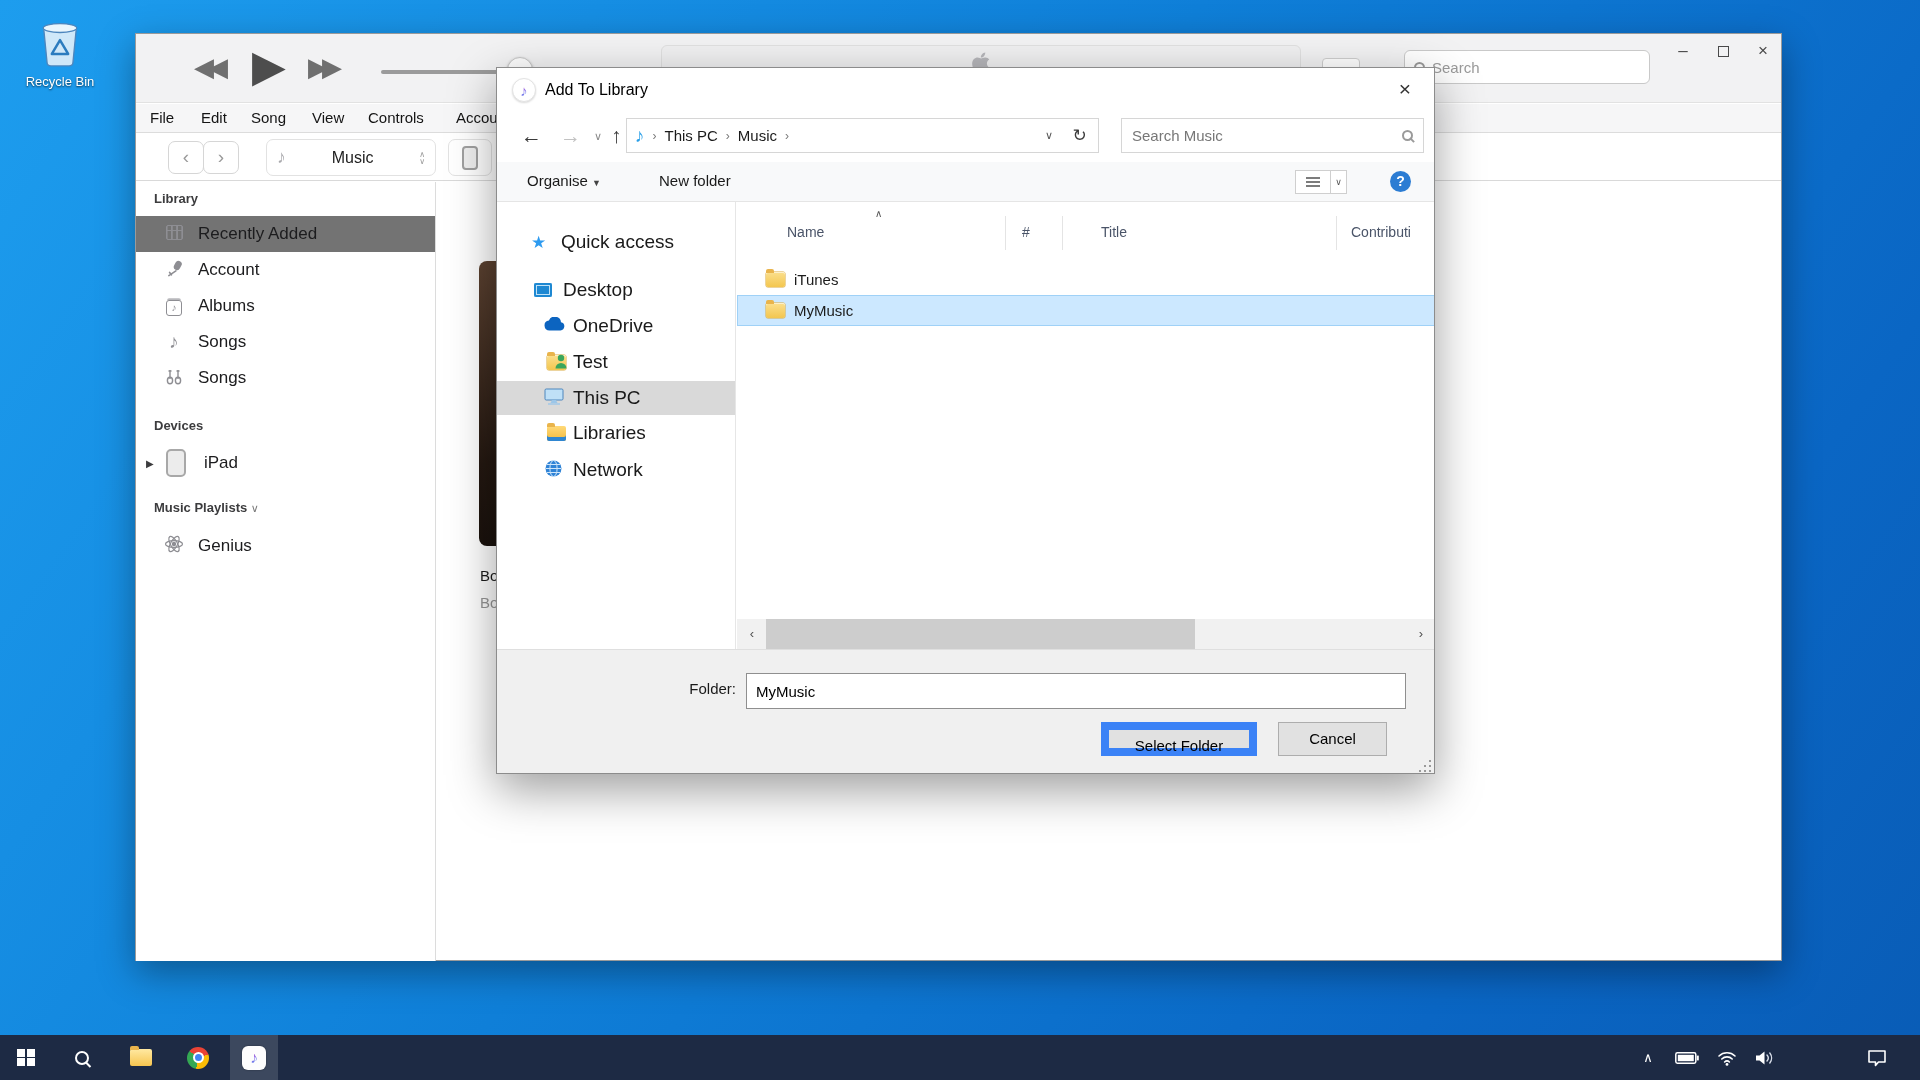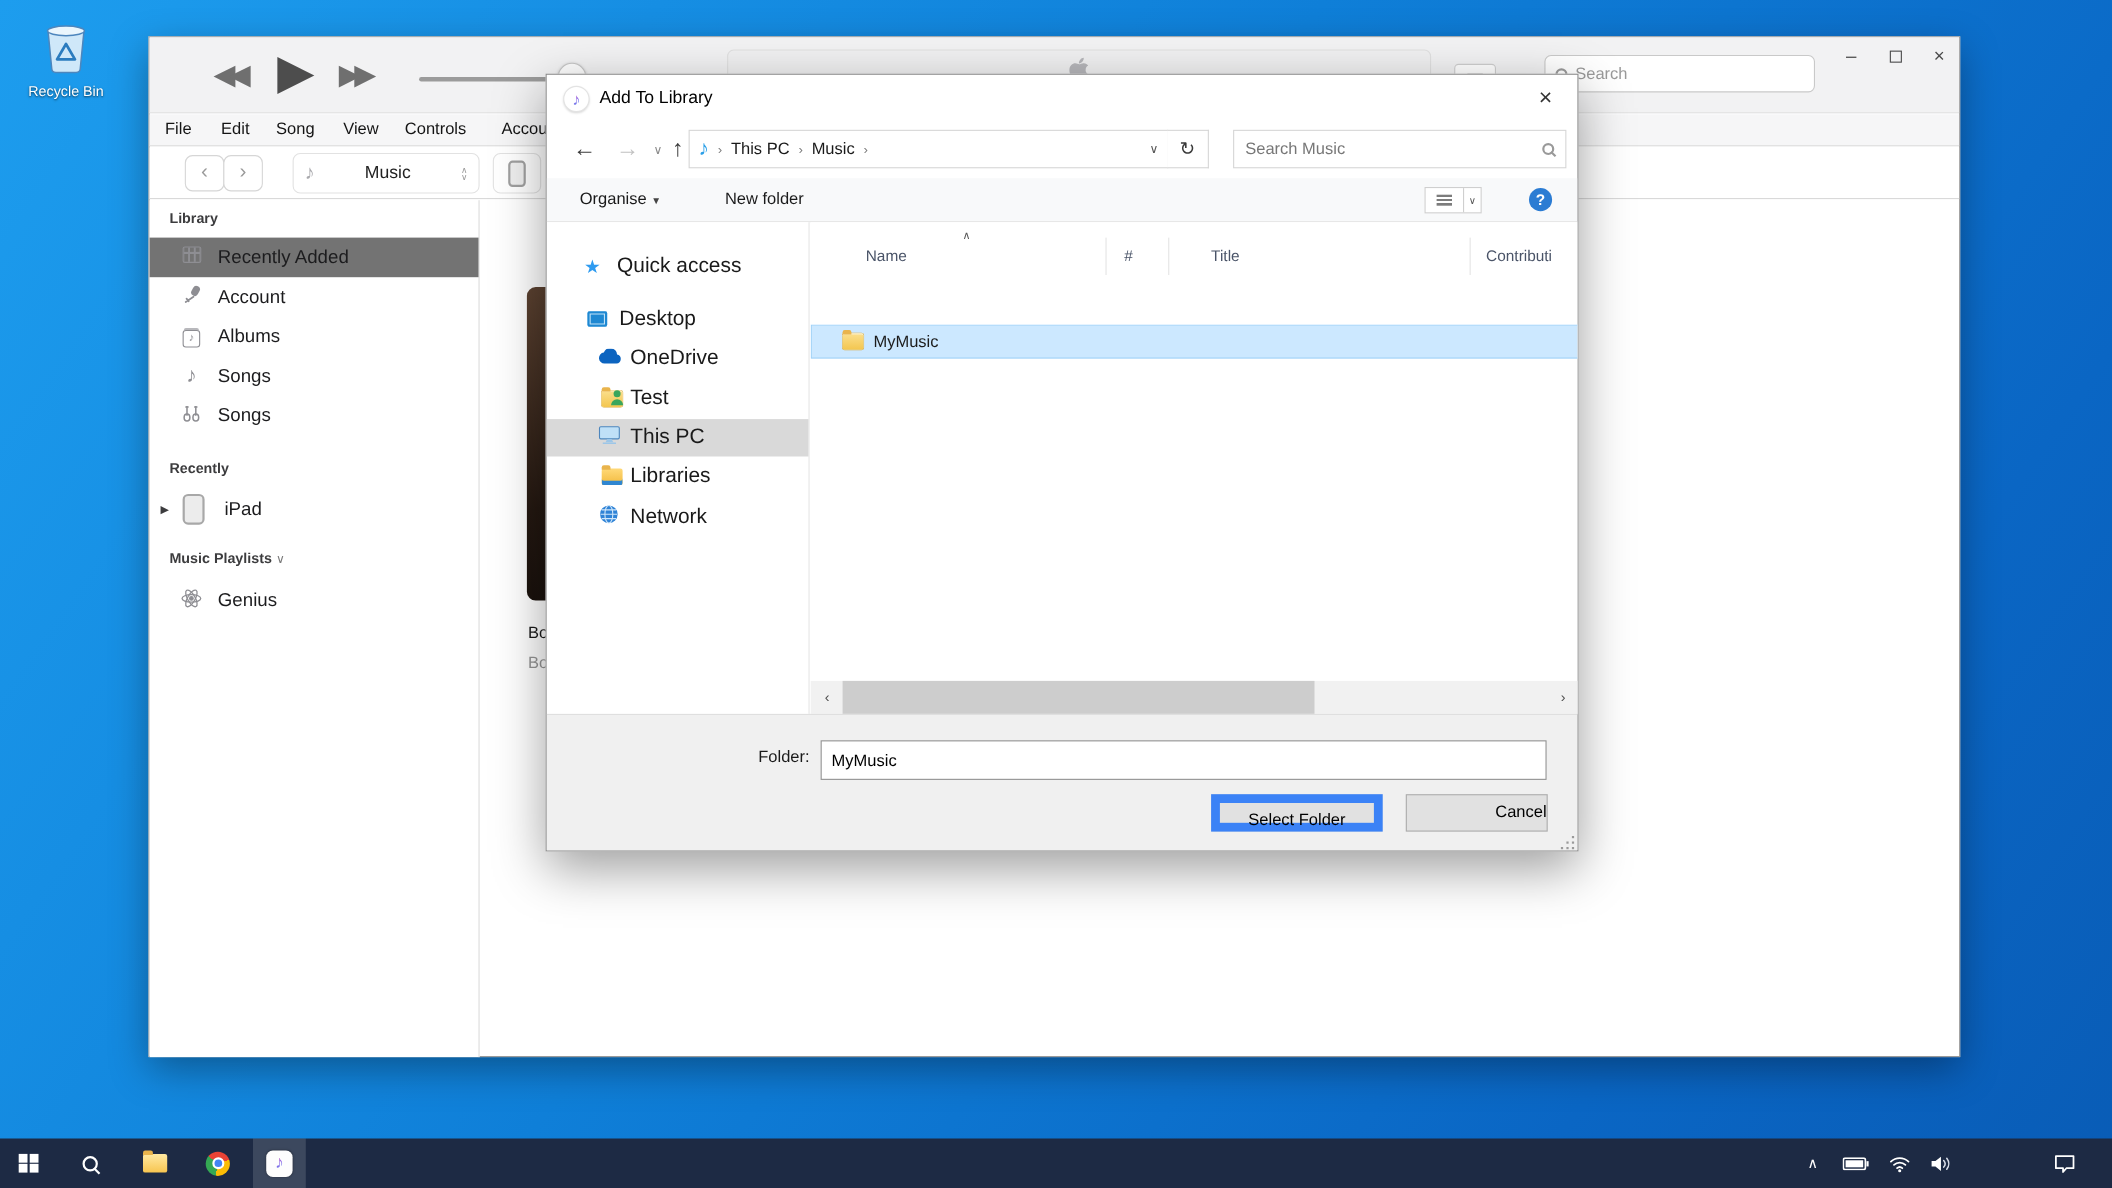--- a/index.html
+++ b/index.html
@@ -130,21 +130,21 @@
   .hs-arrow { top:0; width:30px; height:30px; text-align:center; line-height:30px; font-size:13px; color:#505050; }
   .hs-thumb { left:29px; top:0; width:429px; height:30px; background:#cdcdcd; }
 
   .dlg-bottom { left:0; top:581px; width:100%; height:126px; background:#f0f0f0; border-top:1px solid #dfdfdf; }
   .folder-lbl { left:155px; top:30px; width:84px; text-align:right; font-size:15px; color:#1a1a1a; }
   .folder-input { left:249px; top:23px; width:660px; height:36px; border:1px solid #8f8f8f; background:#fff;
     font-size:15px; color:#000; padding:0 9px; font-family:"Liberation Sans",sans-serif; outline:none; }
   .dlg-btn { top:72px; height:34px; background:#e1e1e1; font-size:15px; color:#000; text-align:center;
     line-height:31px; }
   .btn-primary { left:604px; width:156px; border:8px solid #3b82f6; }
-  .btn-normal { left:781px; width:129px; border:1px solid #adadad;text-align:right; }
+  .btn-normal { left:781px; width:109px; border:1px solid #adadad; }
   .grip { right:3px; bottom:3px; width:12px; height:12px; }
   .grip i { position:absolute; width:2px; height:2px; background:#9a9a9a; }
 
   
   #taskbar { left:0; top:1035px; width:1920px; height:45px; background:#1d2a44; z-index:60; }
   .tb-cell { top:0; width:48px; height:45px; display:flex; align-items:center; justify-content:center; }
   .tb-cell.active { background:rgba(255,255,255,.14); }
   .win-logo { display:grid; grid-template-columns:8px 8px; grid-template-rows:8px 8px; gap:1.5px; }
   .win-logo i { background:#fff; }
   .tb-magnifier { width:14px; height:14px; border:2px solid #fff; border-radius:50%; position:relative; }
@@ -264,21 +264,21 @@
                 <ellipse cx="5" cy="12.5" rx="2.6" ry="3.2"></ellipse>
                 <path d="M13 2 v9"></path>
                 <ellipse cx="13" cy="12.5" rx="2.6" ry="3.2"></ellipse>
                 <path d="M3.5 3 h3 M11.5 3 h3"></path>
               </g>
             </svg>
         </span>
         <span class="sb-lbl">Songs</span>
       </div>
 
-      <div class="abs sb-header" style="top:236px">Recently</div>
+      <div class="abs sb-header" style="top:236px">Devices</div>
       <div class="abs sb-row" style="top:262px; height:38px">
         <span class="abs tri" style="left:10px">▶</span>
         <span class="abs" style="left:30px; top:5px"><span class="ipad-ico"></span></span>
         <span class="sb-lbl" style="left:68px">iPad</span>
       </div>
 
       <div class="abs sb-header" style="top:318px">
         <span>Music Playlists</span>
         <span style="font-weight:normal; color:#7a7a7a; font-size:11px"> ∨</span>
       </div>
@@ -398,20 +398,24 @@
     <div class="abs filelist">
       <span class="abs sort-chev">∧</span>
       <span class="abs colhdr" style="left:50px">Name</span>
       <span class="abs colhdr" style="left:285px">#</span>
       <span class="abs colhdr" style="left:364px">Title</span>
       <span class="abs colhdr" style="left:614px">Contributi</span>
       <span class="abs hdr-divider" style="left:268px"></span>
       <span class="abs hdr-divider" style="left:325px"></span>
       <span class="abs hdr-divider" style="left:599px"></span>
 
+      <div class="abs file-row" style="top:62px">
+        <span class="folder-ico"></span>
+        <span class="file-name">iTunes</span>
+      </div>
       <div class="abs file-row sel" style="top:93px">
         <span class="folder-ico"></span>
         <span class="file-name">MyMusic</span>
       </div>
 
       <div class="abs hscroll">
         <span class="abs hs-arrow" style="left:0">‹</span>
         <span class="abs hs-thumb"></span>
         <span class="abs hs-arrow" style="left:669px">›</span>
       </div>

